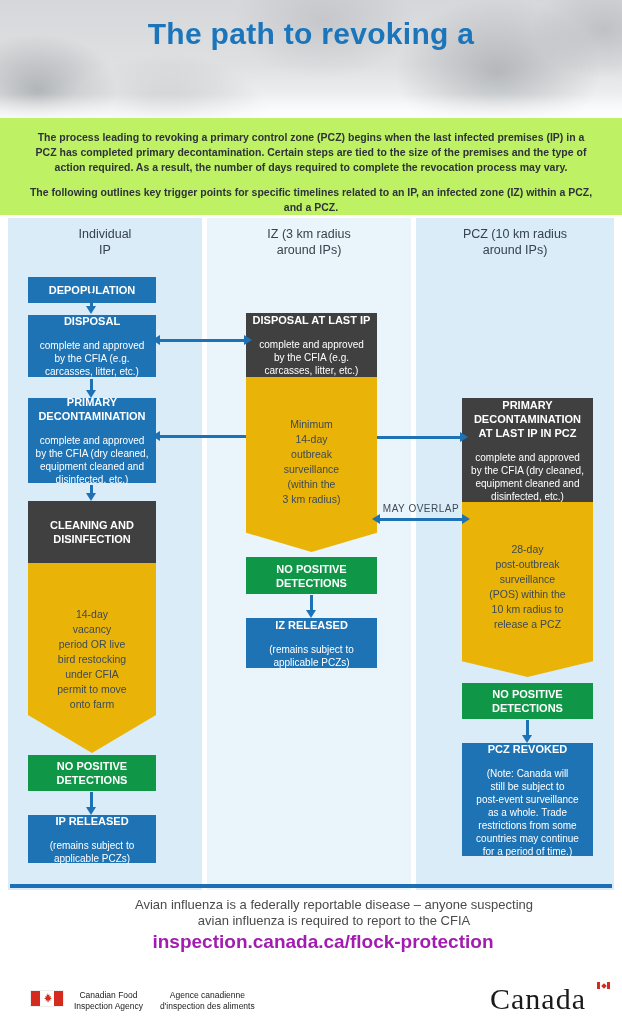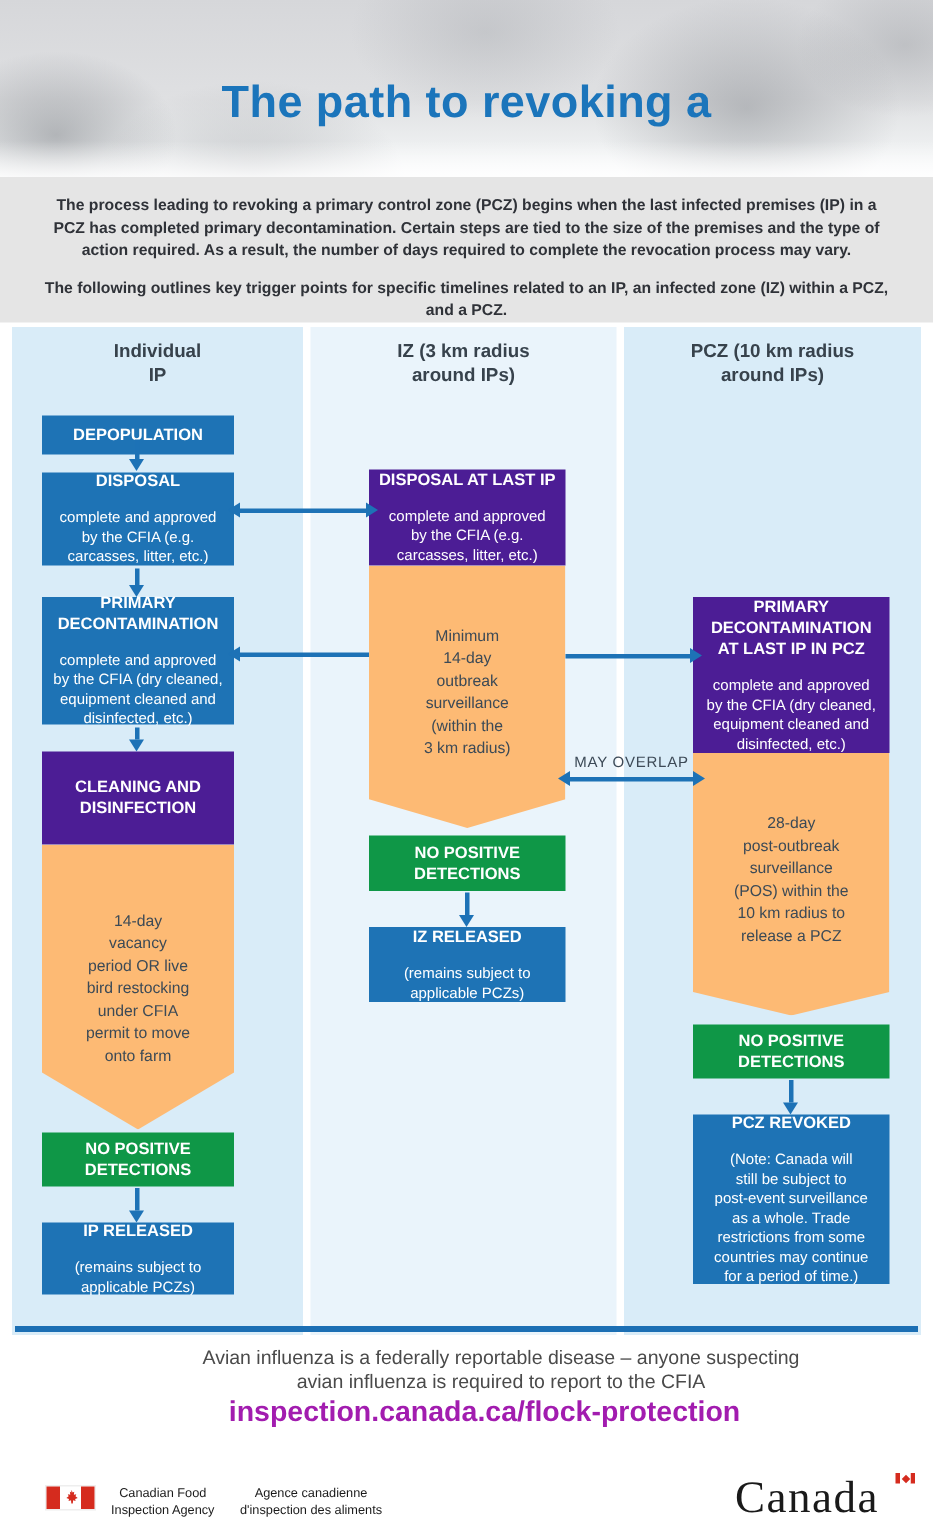--- a/index.html
+++ b/index.html
@@ -10,42 +10,42 @@
     background:
       radial-gradient(ellipse 130px 90px at 6% 75%, rgba(110,114,120,.45), transparent 62%),
       radial-gradient(ellipse 170px 110px at 27% 100%, rgba(140,143,148,.40), transparent 60%),
       radial-gradient(ellipse 150px 95px at 52% 18%, rgba(165,168,173,.38), transparent 60%),
       radial-gradient(ellipse 160px 115px at 80% 60%, rgba(120,124,130,.42), transparent 64%),
       radial-gradient(ellipse 120px 80px at 97% 25%, rgba(150,153,158,.40), transparent 60%),
       linear-gradient(180deg,#d6d7da 0%,#dfe0e2 55%,#eef0f1 82%,#fbfcfd 100%);}
   .hero-fade{position:absolute;left:0;bottom:0;width:100%;height:26px;
       background:linear-gradient(180deg,rgba(255,255,255,0),rgba(255,255,255,.9));}
   .title{position:absolute;left:0;top:16px;width:622px;text-align:center;
-      color:#1B75BB;font-weight:bold;font-size:30px;line-height:36px;letter-spacing:.3px;margin-top:35px;}
-  
-  .intro{position:absolute;left:0;top:118px;width:622px;height:97px;background:#e5e5e5;}
+      color:#1B75BB;font-weight:bold;font-size:30px;line-height:36px;letter-spacing:.3px;}
+  
+  .intro{position:absolute;left:0;top:118px;width:622px;height:97px;background:#bef264;}
   .intro p{margin:0 auto;width:566px;text-align:center;color:#2F3238;font-weight:bold;
       font-size:10.5px;line-height:15px;}
   .intro .p1{padding-top:12px;}
   .intro .p2{padding-top:10px;}
   
   .band{position:absolute;top:218px;height:672px;}
   .band.dark{background:#D9ECF8;}
   .band.light{background:#EAF4FB;}
-  .colhead{position:absolute;top:226px;text-align:center;color:#37424C;font-weight:bold;
+  .colhead{position:absolute;top:226px;text-align:center;color:#37424C;font-weight:normal;
       font-size:12.5px;line-height:16px;white-space:pre-line;}
   
   .box{position:absolute;color:#fff;text-align:center;display:flex;flex-direction:column;
       justify-content:center;box-sizing:border-box;padding:3px 1px;}
   .box .t{font-weight:bold;font-size:11px;line-height:14px;white-space:pre-line;}
   .box .b{font-size:10px;line-height:13px;white-space:pre-line;margin-top:11px;}
   .blue{background:#1E73B5;}
-  .red{background:#4c1d95;}
+  .red{background:#404040;}
   .green{background:#0F9747;}
-  .chev{position:absolute;background:#fdba74;color:#3C4A56;text-align:center;
+  .chev{position:absolute;background:#eab308;color:#3C4A56;text-align:center;
       font-size:10.5px;line-height:15px;white-space:pre-line;box-sizing:border-box;}
   
   .av{position:absolute;width:3px;background:#1D72B6;}
   .av::after{content:'';position:absolute;left:-4px;bottom:-8px;
       border:5.5px solid transparent;border-bottom:0;border-top:8px solid #1D72B6;}
   .ah{position:absolute;height:3px;background:#1D72B6;}
   .ah.hl::before{content:'';position:absolute;left:-8px;top:-4px;
       border:5.5px solid transparent;border-left:0;border-right:8px solid #1D72B6;}
   .ah.hr::after{content:'';position:absolute;right:-8px;top:-4px;
       border:5.5px solid transparent;border-right:0;border-left:8px solid #1D72B6;}

